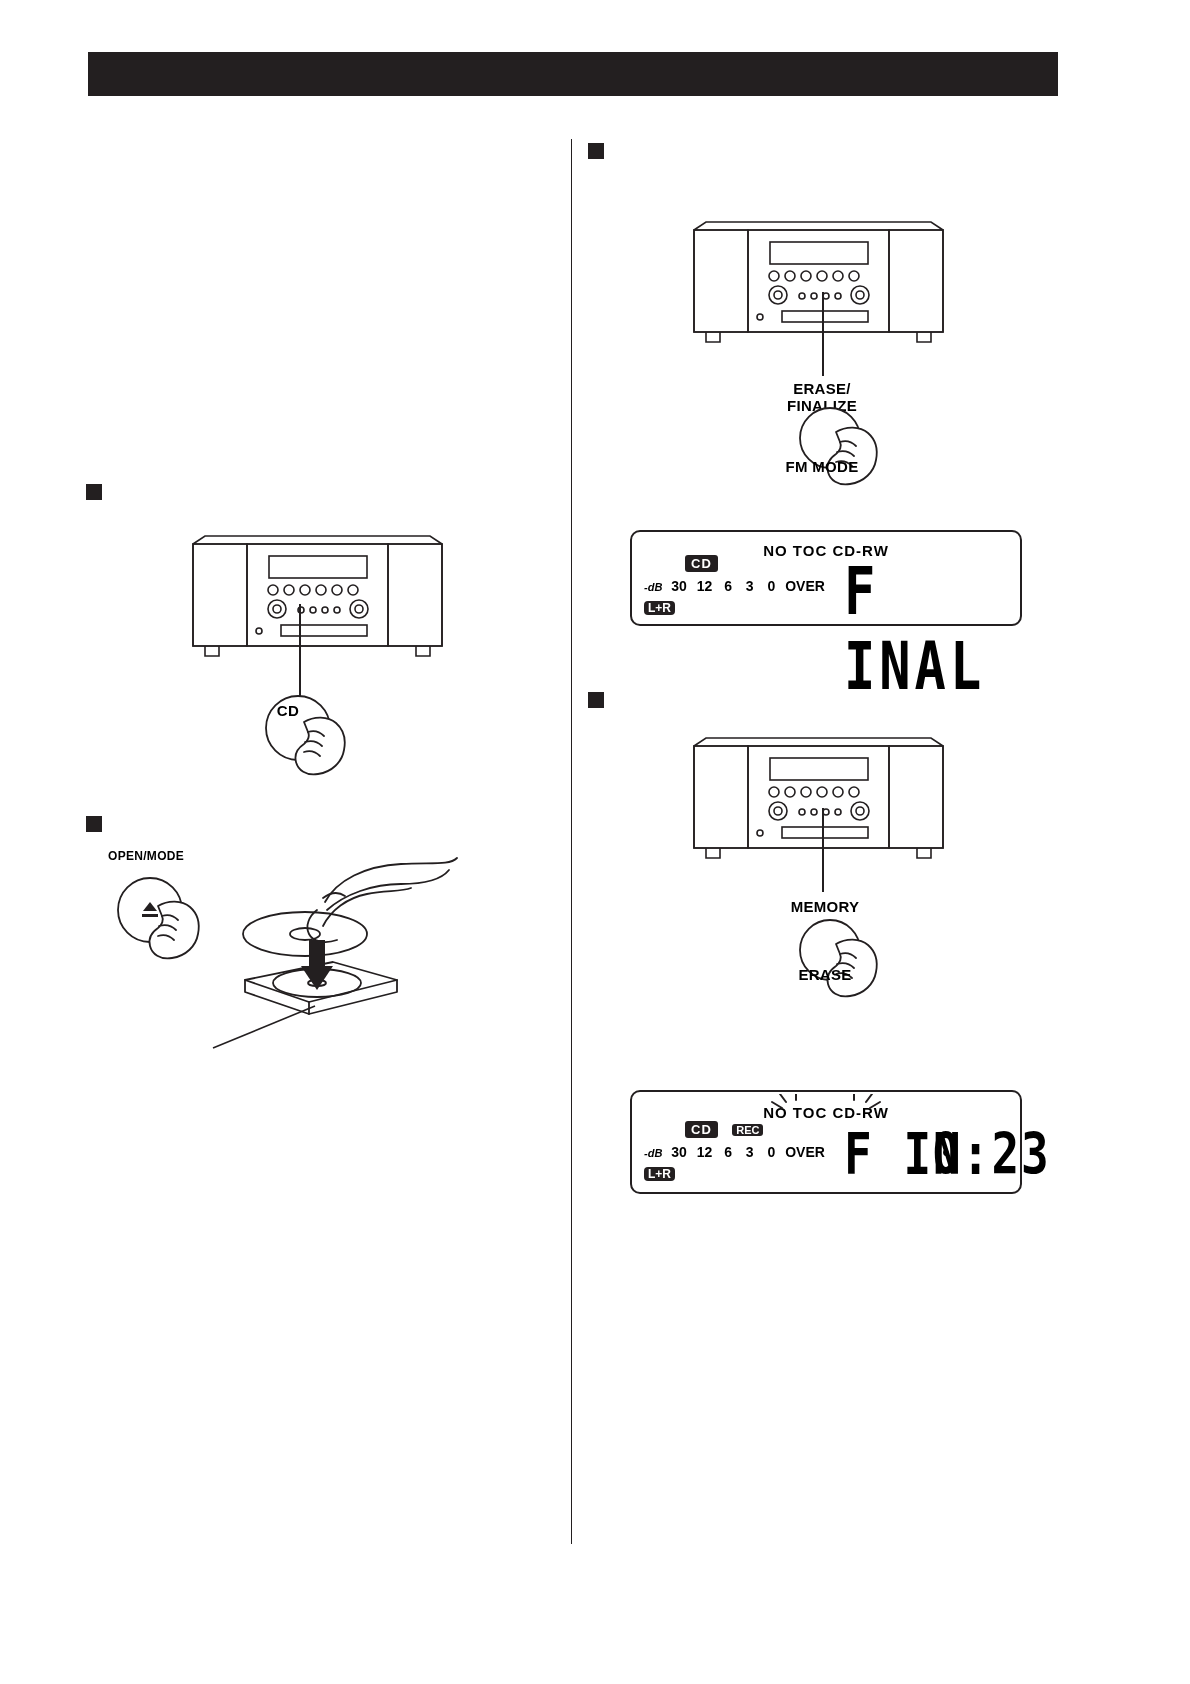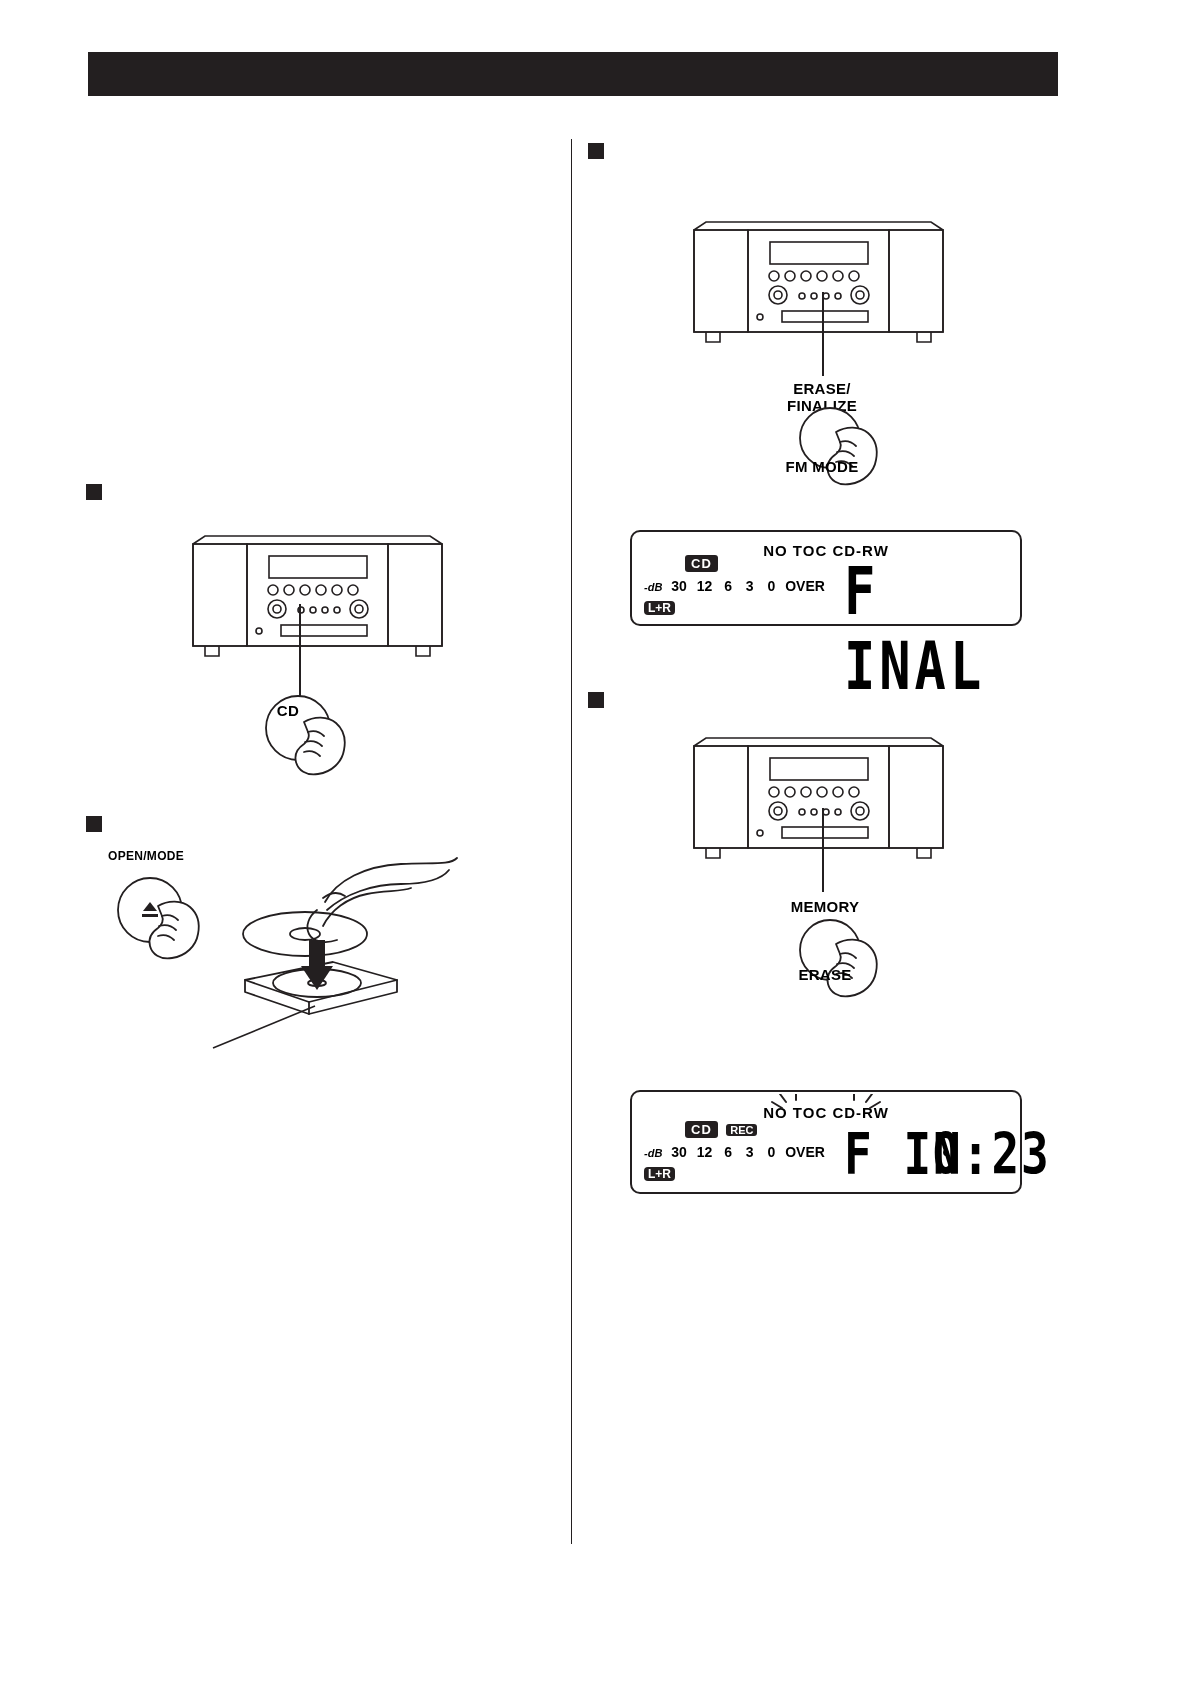--- a/index.html
+++ b/index.html
@@ -341,21 +341,21 @@
       <span class="unitlbl">-dB</span>
       <span style="margin-left:5px">30</span>
       <span style="margin-left:6px">12</span>
       <span style="margin-left:8px">6</span>
       <span style="margin-left:10px">3</span>
       <span style="margin-left:10px">0</span>
       <span style="margin-left:6px">OVER</span>
     </div>
     <div style="position:absolute;left:53px;top:28px;">
       <span class="badge">CD</span>
-      <span class="badge-sm" style="margin-left:4px;">REC</span>
+      <span class="badge-sm" style="margin-left:10px;">REC</span>
     </div>
     <div style="position:absolute;left:12px;top:72px;">
       <span class="lr">L+R</span>
     </div>
     <div class="segsm" style="left:212px;top:30px;">F IN</div>
     <div class="segsm" style="left:300px;top:30px;">0:23</div>
   </div>
 
 </div>
 

